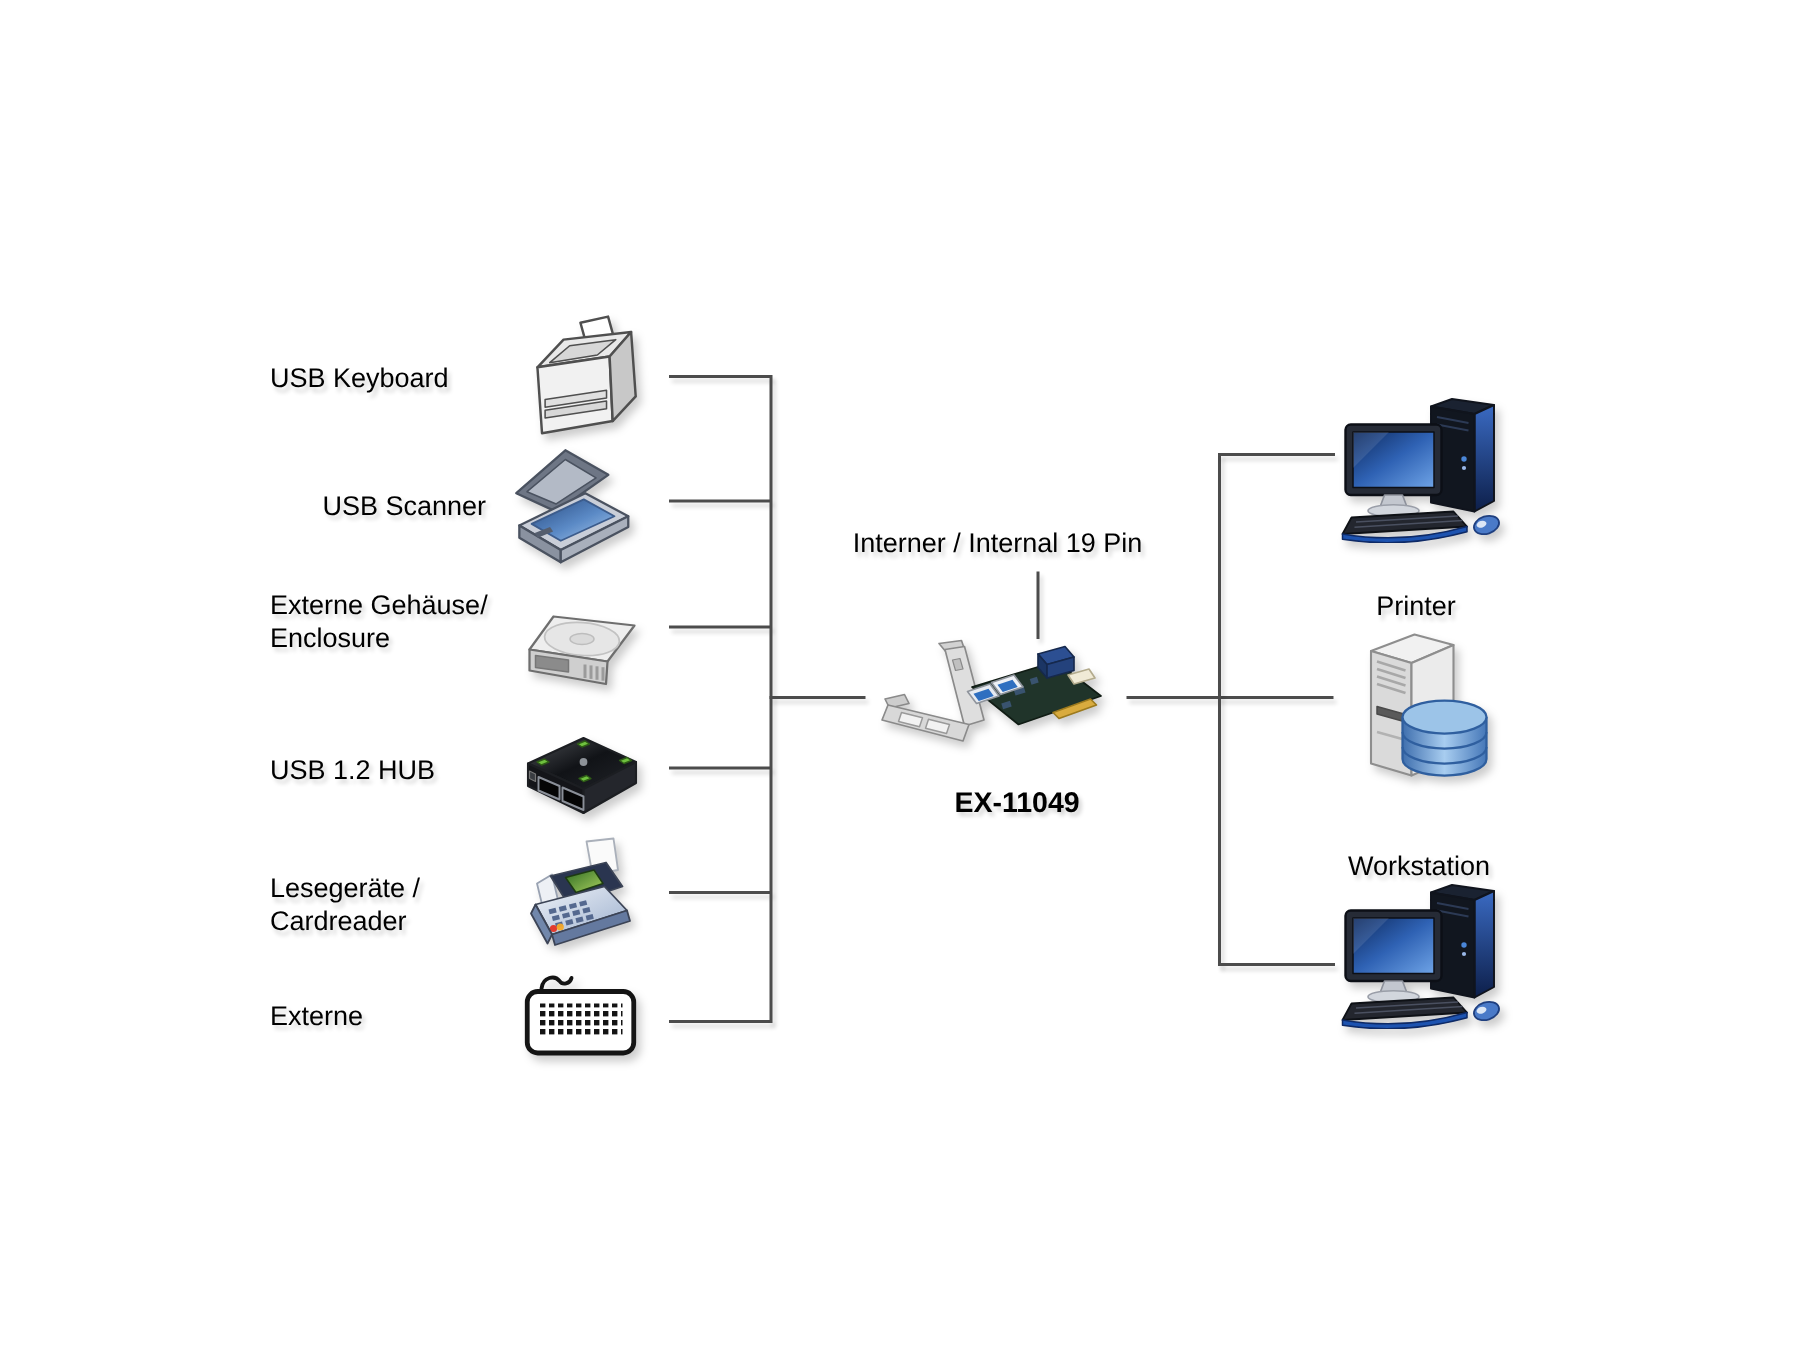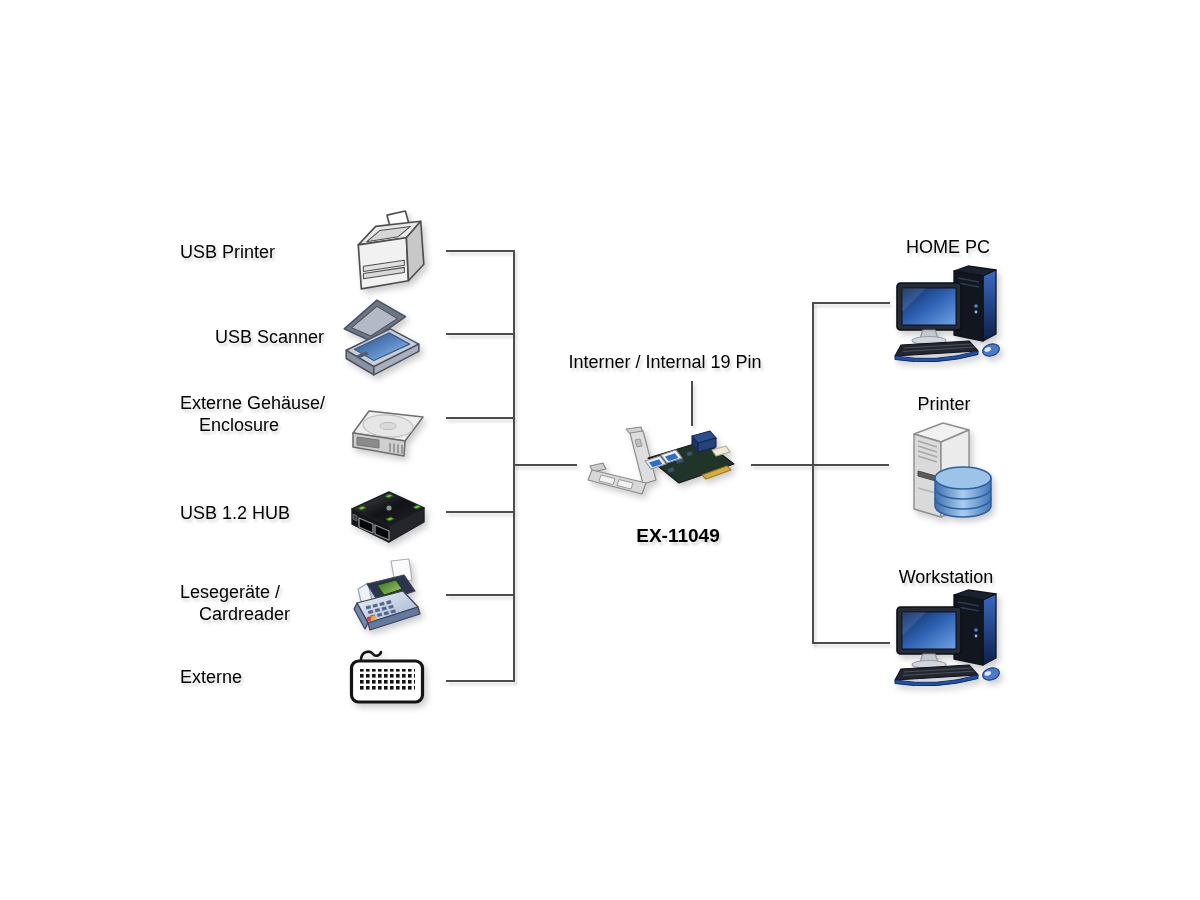--- a/index.html
+++ b/index.html
@@ -4,33 +4,33 @@
 <style>
   html,body{margin:0;padding:0;background:#ffffff;}
   .canvas{
     position:relative;width:1200px;height:900px;background:#ffffff;
     font-family:"Liberation Sans",sans-serif;overflow:hidden;
   }
   .lbl{
     position:absolute;font-size:18px;color:#000;line-height:22px;
     white-space:nowrap;text-shadow:2px 3px 3px rgba(0,0,0,0.18);
   }
-  .lbl .l2{display:block;margin-left:19px;}
+  .lbl .l2{display:block;}
   .lbl.ctr{text-align:center;}
   .model{font-weight:bold;font-size:19px;}
   .hline{position:absolute;height:2px;background:#4c4c4c;box-shadow:2px 3px 3px rgba(0,0,0,0.16);}
   .vline{position:absolute;width:2px;background:#4c4c4c;box-shadow:2px 3px 3px rgba(0,0,0,0.16);}
   .icon{position:absolute;filter:drop-shadow(3px 4px 3px rgba(0,0,0,0.20));}
 </style>
 </head>
 <body>
 
 <div class="canvas">
 
-  <div class="lbl" style="left:180px;top:241px;"><span>USB Printer</span></div>
+  <div class="lbl" style="left:180px;top:241px;"><span>USB Keyboard</span></div>
   <div class="lbl" style="left:180px;top:326px;margin-left:35px;"><span>USB Scanner</span></div>
   <div class="lbl" style="left:180px;top:392px;"><span>Externe Gehäuse/</span><span class="l2">Enclosure</span></div>
   <div class="lbl" style="left:180px;top:502px;"><span>USB 1.2 HUB</span></div>
   <div class="lbl" style="left:180px;top:581px;"><span>Lesegeräte /</span><span class="l2">Cardreader</span></div>
   <div class="lbl" style="left:180px;top:666px;"><span>Externe</span></div>
 
   <svg class="icon" style="left:348px;top:208px;" width="82" height="86" viewBox="0 0 80 84">
     <g stroke="#4f4f4f" stroke-width="1.6" stroke-linejoin="round">
       <polygon points="38,7 56,3 61,21 43,25" fill="#ffffff"></polygon>
       <polygon points="10,36 27,18 71,13 57,29" fill="#e9e9e9"></polygon>
@@ -190,21 +190,20 @@
     </g>
   </svg>
 
   <div class="lbl ctr model" style="left:578px;top:525px;width:200px;"><span>EX-11049</span></div>
 
   <div class="hline" style="left:751px;top:464px;width:138px;"></div>
   <div class="vline" style="left:812px;top:302px;height:342px;"></div>
   <div class="hline" style="left:812px;top:302px;width:78px;"></div>
   <div class="hline" style="left:812px;top:642px;width:78px;"></div>
 
-  <div class="lbl ctr" style="left:848px;top:236px;width:200px;"><span>HOME PC</span></div>
   <div class="lbl ctr" style="left:844px;top:393px;width:200px;"><span>Printer</span></div>
   <div class="lbl ctr" style="left:846px;top:566px;width:200px;"><span>Workstation</span></div>
 
   <svg class="icon" style="left:892px;top:262px;" width="112" height="100" viewBox="0 0 112 100">
     <defs>
       <linearGradient id="g-pc1-side" x1="0" y1="0" x2="0" y2="1">
           <stop offset="0" stop-color="#3a6ac2"></stop>
           <stop offset="1" stop-color="#0d1f4a"></stop>
         </linearGradient>
       <linearGradient id="g-pc1-scr" x1="0" y1="0" x2="1" y2="1">

